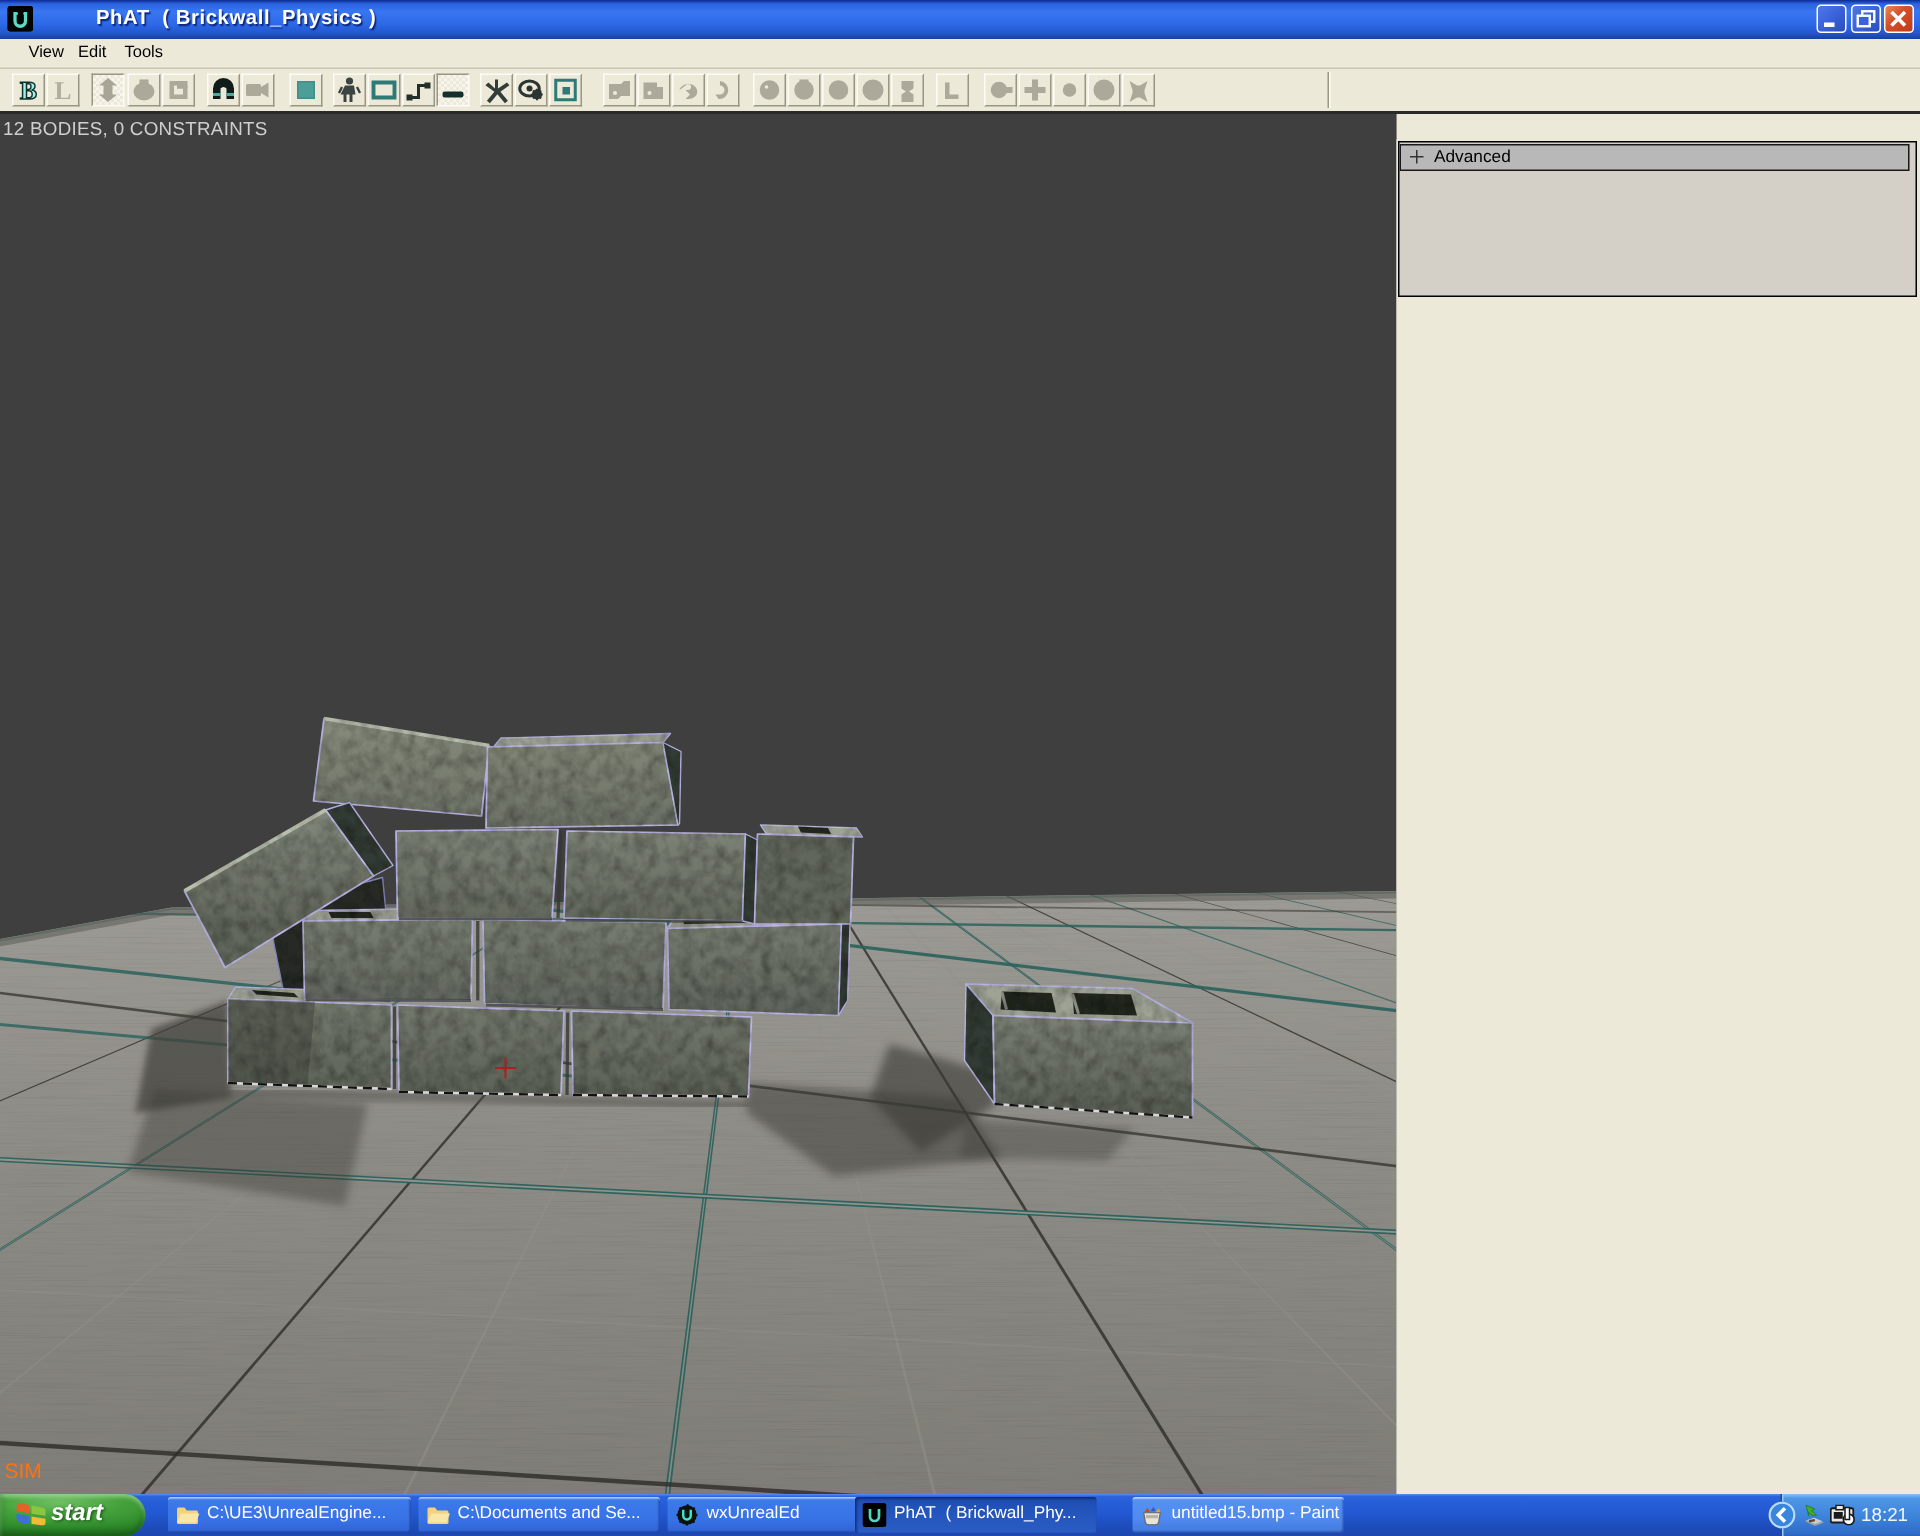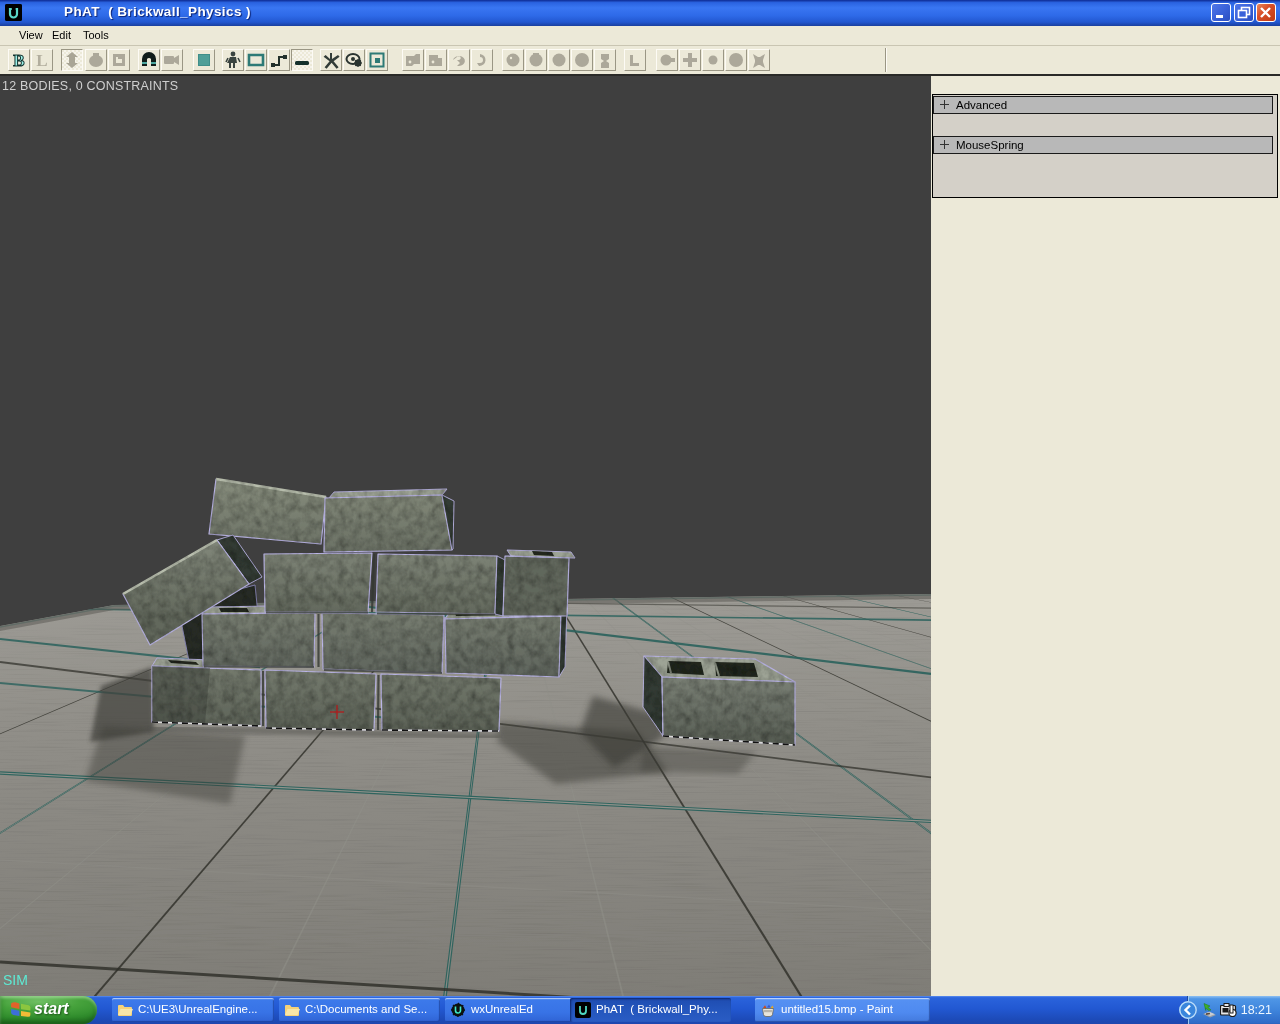--- a/index.html
+++ b/index.html
@@ -29,21 +29,21 @@
      border-top:1px solid #fdfbf5; border-left:1px solid #fdfbf5; border-right:1px solid #9a9684; border-bottom:1px solid #9a9684; }
   #toolbar .pressed { border-top:1px solid #9a9684; border-left:1px solid #9a9684; border-right:1px solid #fdfbf5; border-bottom:1px solid #fdfbf5;
      background:repeating-conic-gradient(#f6f4ec 0% 25%, #ece9d8 0% 50%) 0 0/4px 4px; }
   #toolbar svg { position:absolute; left:0; top:0; }
   #tbend { left:885px; top:48px; width:2px; height:24px; border-left:1px solid #9a9684; border-right:1px solid #fdfbf5; }
   #tbline { left:0; top:74px; width:1280px; height:2px; background:#2a2a28; }
 
   
   #viewport { left:0; top:76px; width:931px; height:920px; background:#3f3f3f; overflow:hidden; }
   #vptext { left:2px; top:3px; color:#cfcfcf; font-size:12.5px; letter-spacing:0.2px; }
-  #simtext { left:3px; top:896px; color:#5eead4; font-size:14px; }
+  #simtext { left:3px; top:896px; color:#f97316; font-size:14px; }
 
   
   #rpanel { left:931px; top:76px; width:349px; height:920px; background:#ece9d8;margin-top:17px; }
   #rpbox { position:absolute; left:1px; top:1px; width:346px; height:104px; background:#d4d0c8; border:1px solid #000; }
   .cat { position:absolute; left:2px; width:340px; height:18px; background:#b8b8b8; border:1px solid #1a1a1a; color:#000; font-size:11.5px; }
   .cat .plus { position:absolute; left:6px; top:3px; width:9px; height:9px; }
   .cat .plus:before { content:""; position:absolute; left:0; top:4px; width:9px; height:1px; background:#333; }
   .cat .plus:after  { content:""; position:absolute; left:4px; top:0;  width:1px; height:9px; background:#333; }
   .cat .lbl { position:absolute; left:22px; top:2px; }
 
@@ -434,24 +434,20 @@
     <div class="abs" id="vptext">12 BODIES, 0 CONSTRAINTS</div>
     <div class="abs" id="simtext">SIM</div>
   </div>
 
   <div class="abs" id="rpanel">
     <div id="rpbox"></div>
     <div class="cat" style="top:3px">
       <span class="plus"></span>
       <span class="lbl">Advanced</span>
     </div>
-    <div class="cat" style="top:43px">
-      <span class="plus"></span>
-      <span class="lbl">MouseSpring</span>
-    </div>
   </div>
 
   <div class="abs" id="taskbar">
     <div class="abs" id="startbtn">
       <svg style="position:absolute;left:10px;top:4px" width="22" height="20" viewBox="0 0 20 18">
         <path d="M1 3 Q3 1.5 5 2 L8.5 3 V8 L1 6.6 Z" fill="#e2622a"></path>
         <path d="M10 3.3 L17 4.6 Q18.5 5 18.5 6.5 V9.5 L10 8.3 Z" fill="#8cc63f"></path>
         <path d="M1 8.2 L8.5 9.6 V14.5 L3 13.6 Q1 13 1 11 Z" fill="#3d6fd8"></path>
         <path d="M10 9.9 L18.5 11.2 V13.5 Q18.5 15.5 16 15.2 L10 14.4 Z" fill="#f2bb36"></path>
       </svg>
@@ -479,21 +475,21 @@
       </svg>
       <span class="tx">wxUnrealEd</span>
     </div>
     <div class="taskbtn active" style="left:570px;width:161px">
       <svg class="ic" width="16" height="16">
         <rect width="16" height="16" rx="2" fill="#000"></rect>
         <path d="M5 4 v5 a3 3 0 0 0 6 0 v-5" fill="none" stroke="#4ed8c0" stroke-width="1.8"></path>
       </svg>
       <span class="tx">PhAT&nbsp; ( Brickwall_Phy...</span>
     </div>
-    <div class="taskbtn" style="left:755px;width:175px;background:linear-gradient(180deg,#8cb4f8 0%,#5590f2 10%,#4f8af0 60%,#4379dc 100%)">
+    <div class="taskbtn" style="left:755px;width:141px;background:linear-gradient(180deg,#8cb4f8 0%,#5590f2 10%,#4f8af0 60%,#4379dc 100%)">
       <svg class="ic" width="16" height="16">
         <path d="M3 6 L5 3.2 6.5 6 Z" fill="#d04a18"></path>
         <path d="M7 5.5 L9 2.5 10.5 5.5 Z" fill="#3858c8"></path>
         <path d="M10.5 6 L12.5 3.5 13.5 6 Z" fill="#e8a81e"></path>
         <path d="M2.5 6.5 h11 l-1 6 a2.5 2.5 0 0 1 -2.5 2 h-4 a2.5 2.5 0 0 1 -2.5 -2 Z" fill="#e8e4da" stroke="#6a665c" stroke-width="0.8"></path>
         <rect x="4" y="8" width="8" height="2.2" fill="#b8b4aa"></rect>
       </svg>
       <span class="tx">untitled15.bmp - Paint</span>
     </div>
     <div class="abs" id="tray">

